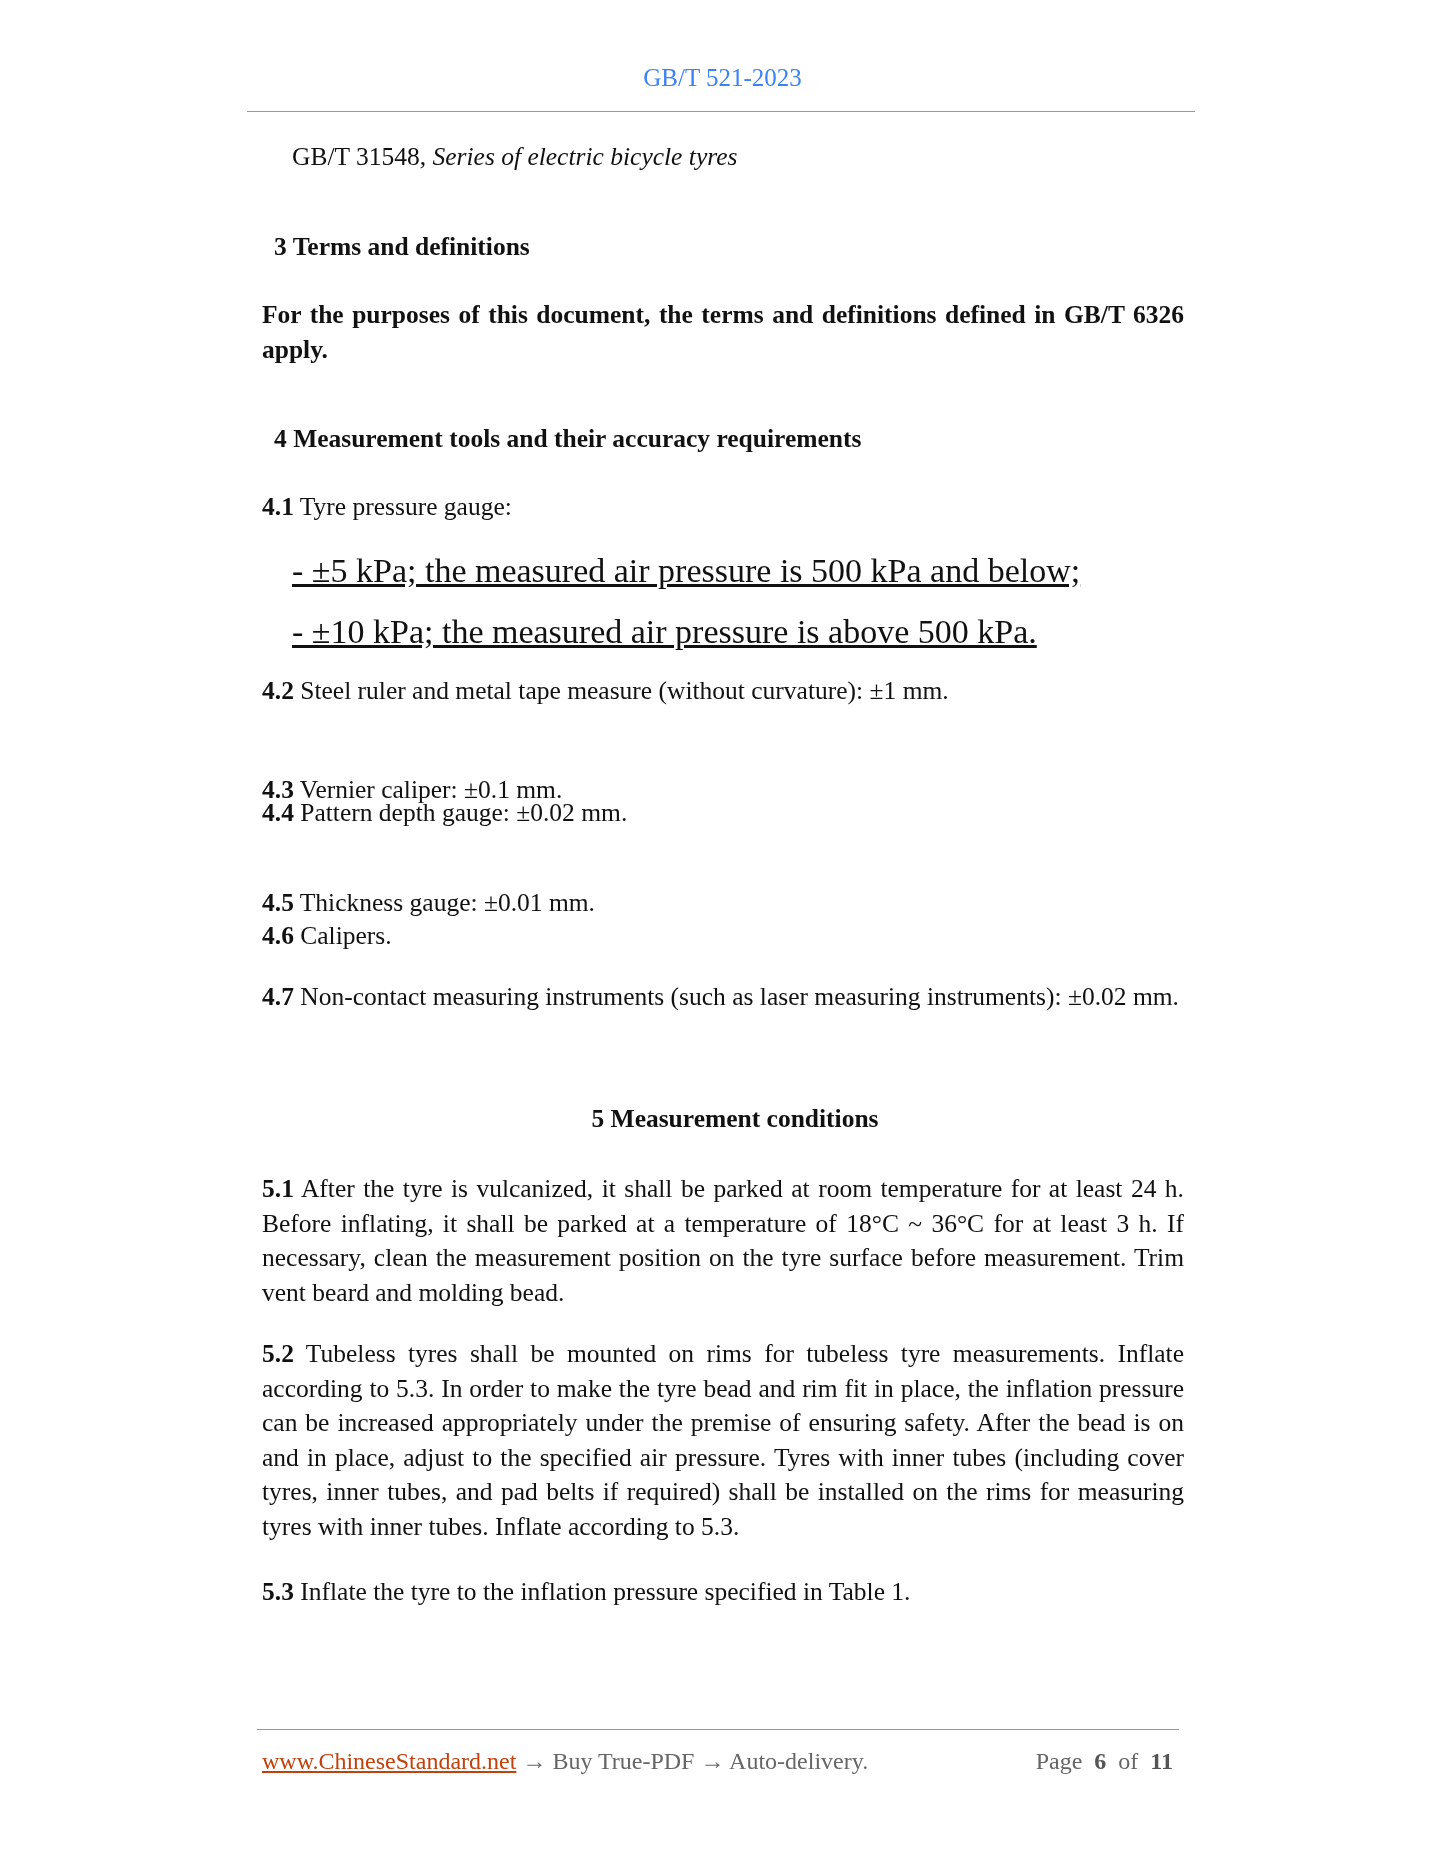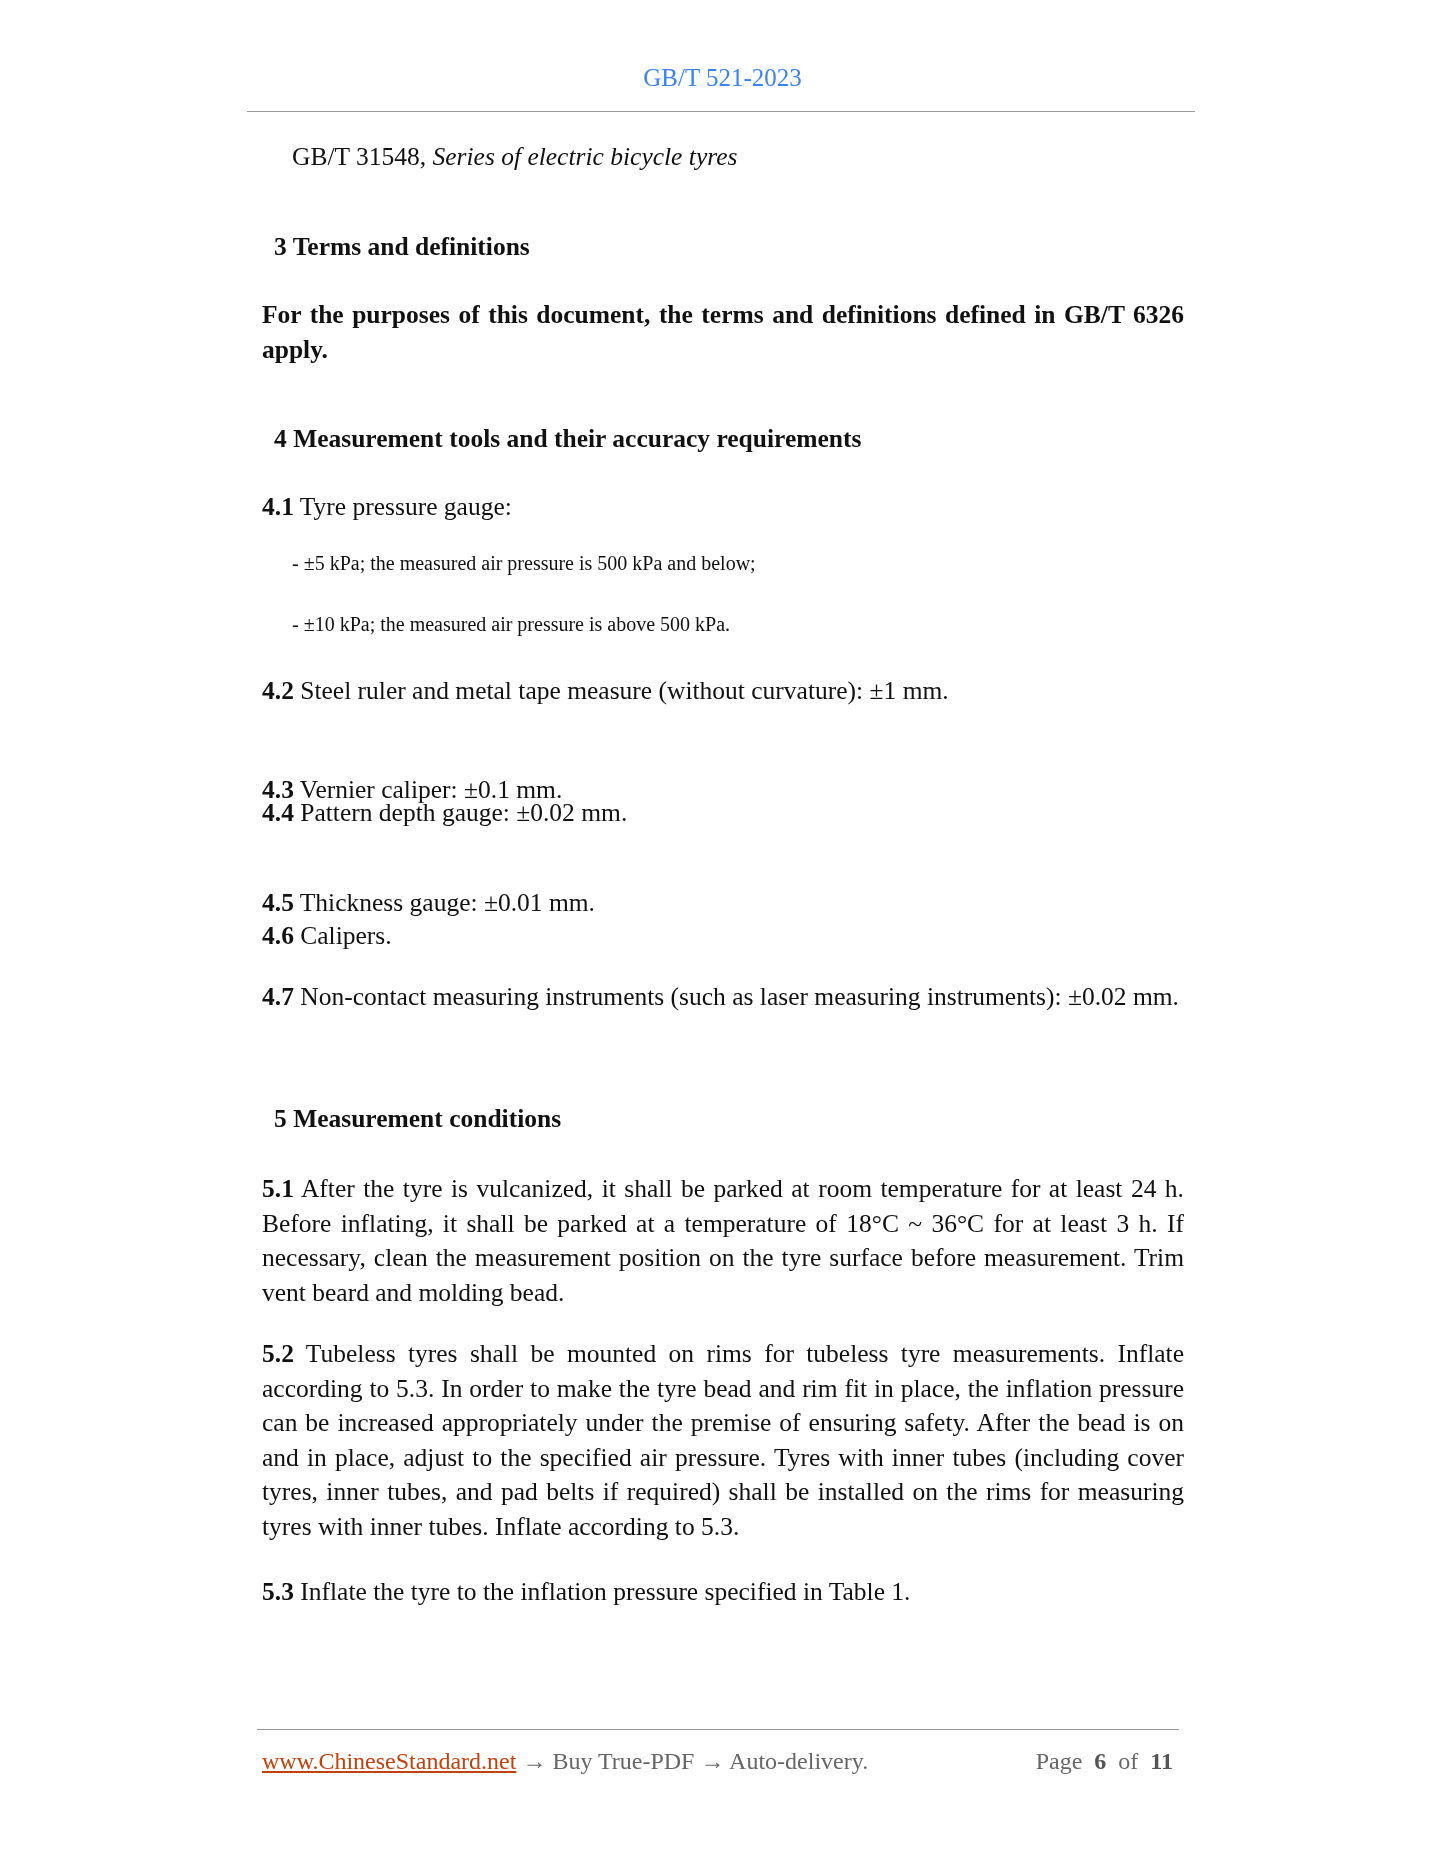--- a/index.html
+++ b/index.html
@@ -10,21 +10,21 @@
                       font-size: 25px; color: #3b82f6; }
     .rule { height: 0; border-top: 1.5px solid #9a9a9a; }
     .hdr-rule { top: 111px; left: 247px; width: 948px; }
     .ftr-rule { top: 1729px; left: 257px; width: 922px; }
     .body-text { left: 262px; width: 922px; font-size: 25.5px; line-height: 34.6px; }
     .ref-line { left: 292px; top: 142px; font-size: 25.5px; }
     .ref-line i { font-style: italic; }
     h2 { margin: 12px; font-size: 35px; font-weight: bold; line-height: 40px; }
     p { margin: 0; text-align: justify; }
     .num { font-weight: bold; }
-    .dash-item { left: 292px; font-size: 20px; }
+    .dash-item { left: 292px; font-size: 34px; text-decoration: underline; }
     .footer { top: 1748px; left: 262px; width: 917px; font-size: 24px; color: #666;
               display: flex; justify-content: space-between; }
     .footer a { color: #c2410c; text-decoration: underline; }
     .footer b { color: #555; }
     .pager span { margin-right: 6px; text-align: right; }
   </style>
 </head>
 <body>
 
 <div class="abs running-header">GB/T 521-2023</div>
@@ -58,21 +58,21 @@
 <p class="abs body-text" style="top:886px;">
   <span class="num">4.5</span><span> Thickness gauge: ±0.01 mm.</span>
 </p>
 <p class="abs body-text" style="top:919px;">
   <span class="num">4.6</span><span> Calipers.</span>
 </p>
 <p class="abs body-text" style="top:980px;">
   <span class="num">4.7</span><span> Non-contact measuring instruments (such as laser measuring instruments): ±0.02 mm.</span>
 </p>
 
-<h2 class="abs body-text" style="top:1090px;">5 Measurement conditions</h2>
+<h2 class="abs body-text" style="top:1090px;text-align:center;">5 Measurement conditions</h2>
 
 <p class="abs body-text" style="top:1172px;">
   <span class="num">5.1</span><span> After the tyre is vulcanized, it shall be parked at room temperature for at least 24 h. Before inflating, it shall be parked at a temperature of 18°C ~ 36°C for at least 3 h. If necessary, clean the measurement position on the tyre surface before measurement. Trim vent beard and molding bead.</span>
 </p>
 <p class="abs body-text" style="top:1337px;">
   <span class="num">5.2</span><span> Tubeless tyres shall be mounted on rims for tubeless tyre measurements. Inflate according to 5.3. In order to make the tyre bead and rim fit in place, the inflation pressure can be increased appropriately under the premise of ensuring safety. After the bead is on and in place, adjust to the specified air pressure. Tyres with inner tubes (including cover tyres, inner tubes, and pad belts if required) shall be installed on the rims for measuring tyres with inner tubes. Inflate according to 5.3.</span>
 </p>
 <p class="abs body-text" style="top:1575px;">
   <span class="num">5.3</span><span> Inflate the tyre to the inflation pressure specified in Table 1.</span>
 </p>

